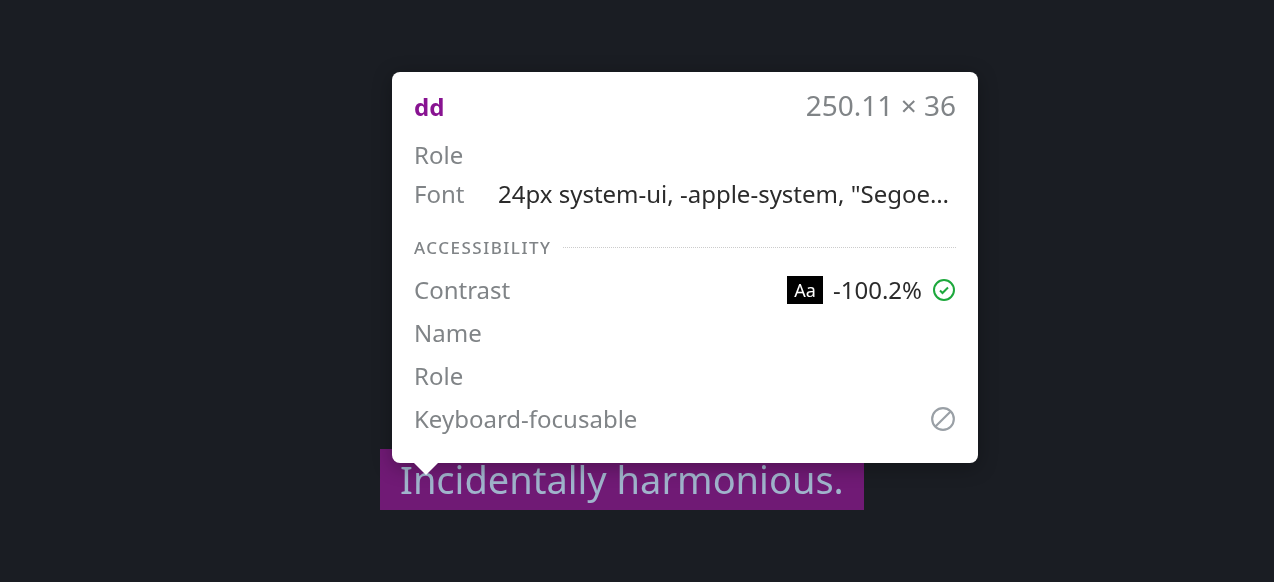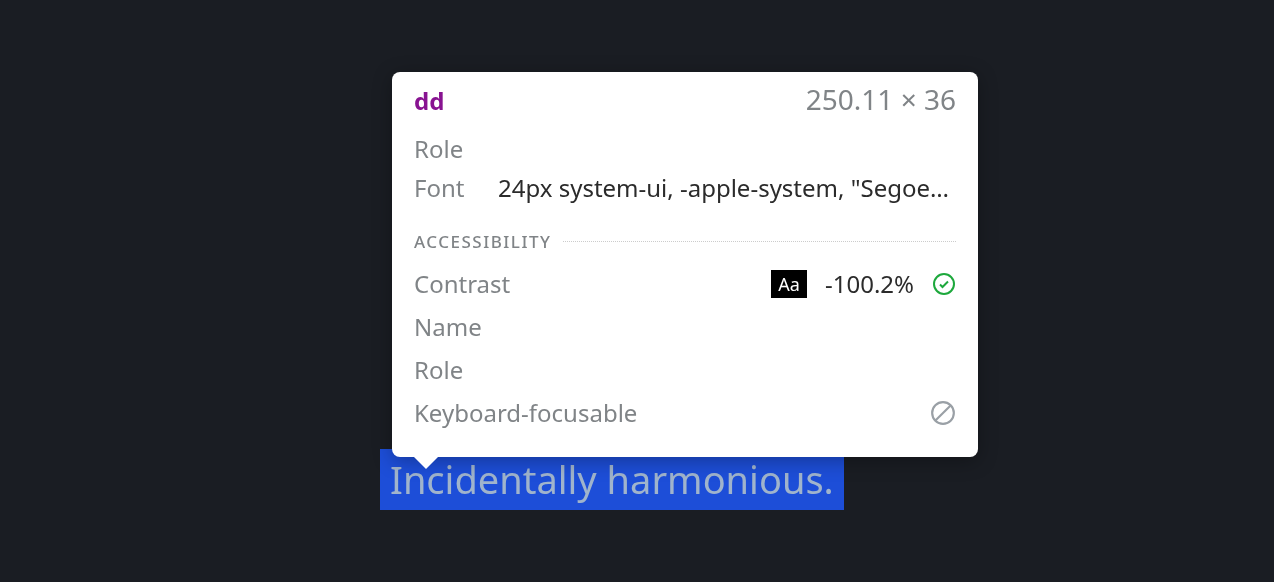--- a/index.html
+++ b/index.html
@@ -14,36 +14,36 @@
       background: #1a1d23;
       font-family: system-ui, -apple-system, "Segoe UI", sans-serif;
       position: relative;
       overflow: hidden;
     }
     
     .highlighted-element {
       position: absolute;
       left: 380px;
       top: 449px;
-      background: #1d4ed8;
+      background: #701a75;
       color: #a0b4cc;
       font-size: 38px;
-      padding: 4px 10px;
+      padding: 4px 20px;
       line-height: 1.4;
     }
     
     .tooltip {
       position: absolute;
       left: 392px;
       top: 72px;
       width: 586px;
       background: #ffffff;
       border-radius: 8px;
       box-shadow: 0 4px 20px rgba(0,0,0,0.3);
-      padding: 8px 22px 18px 22px;
+      padding: 14px 22px 18px 22px;
     }
     
     .tooltip::after {
       content: '';
       position: absolute;
       bottom: -12px;
       left: 22px;
       width: 0;
       height: 0;
       border-left: 12px solid transparent;
@@ -133,21 +133,21 @@
       min-height: 30px;
     }
     
     .a11y-label {
       color: #808487;
     }
     
     .a11y-value {
       display: flex;
       align-items: center;
-      gap: 18px;
+      gap: 10px;
     }
     
     .contrast-sample {
       display: inline-flex;
       align-items: center;
       justify-content: center;
       width: 36px;
       height: 28px;
       background: #000000;
       color: #ffffff;

